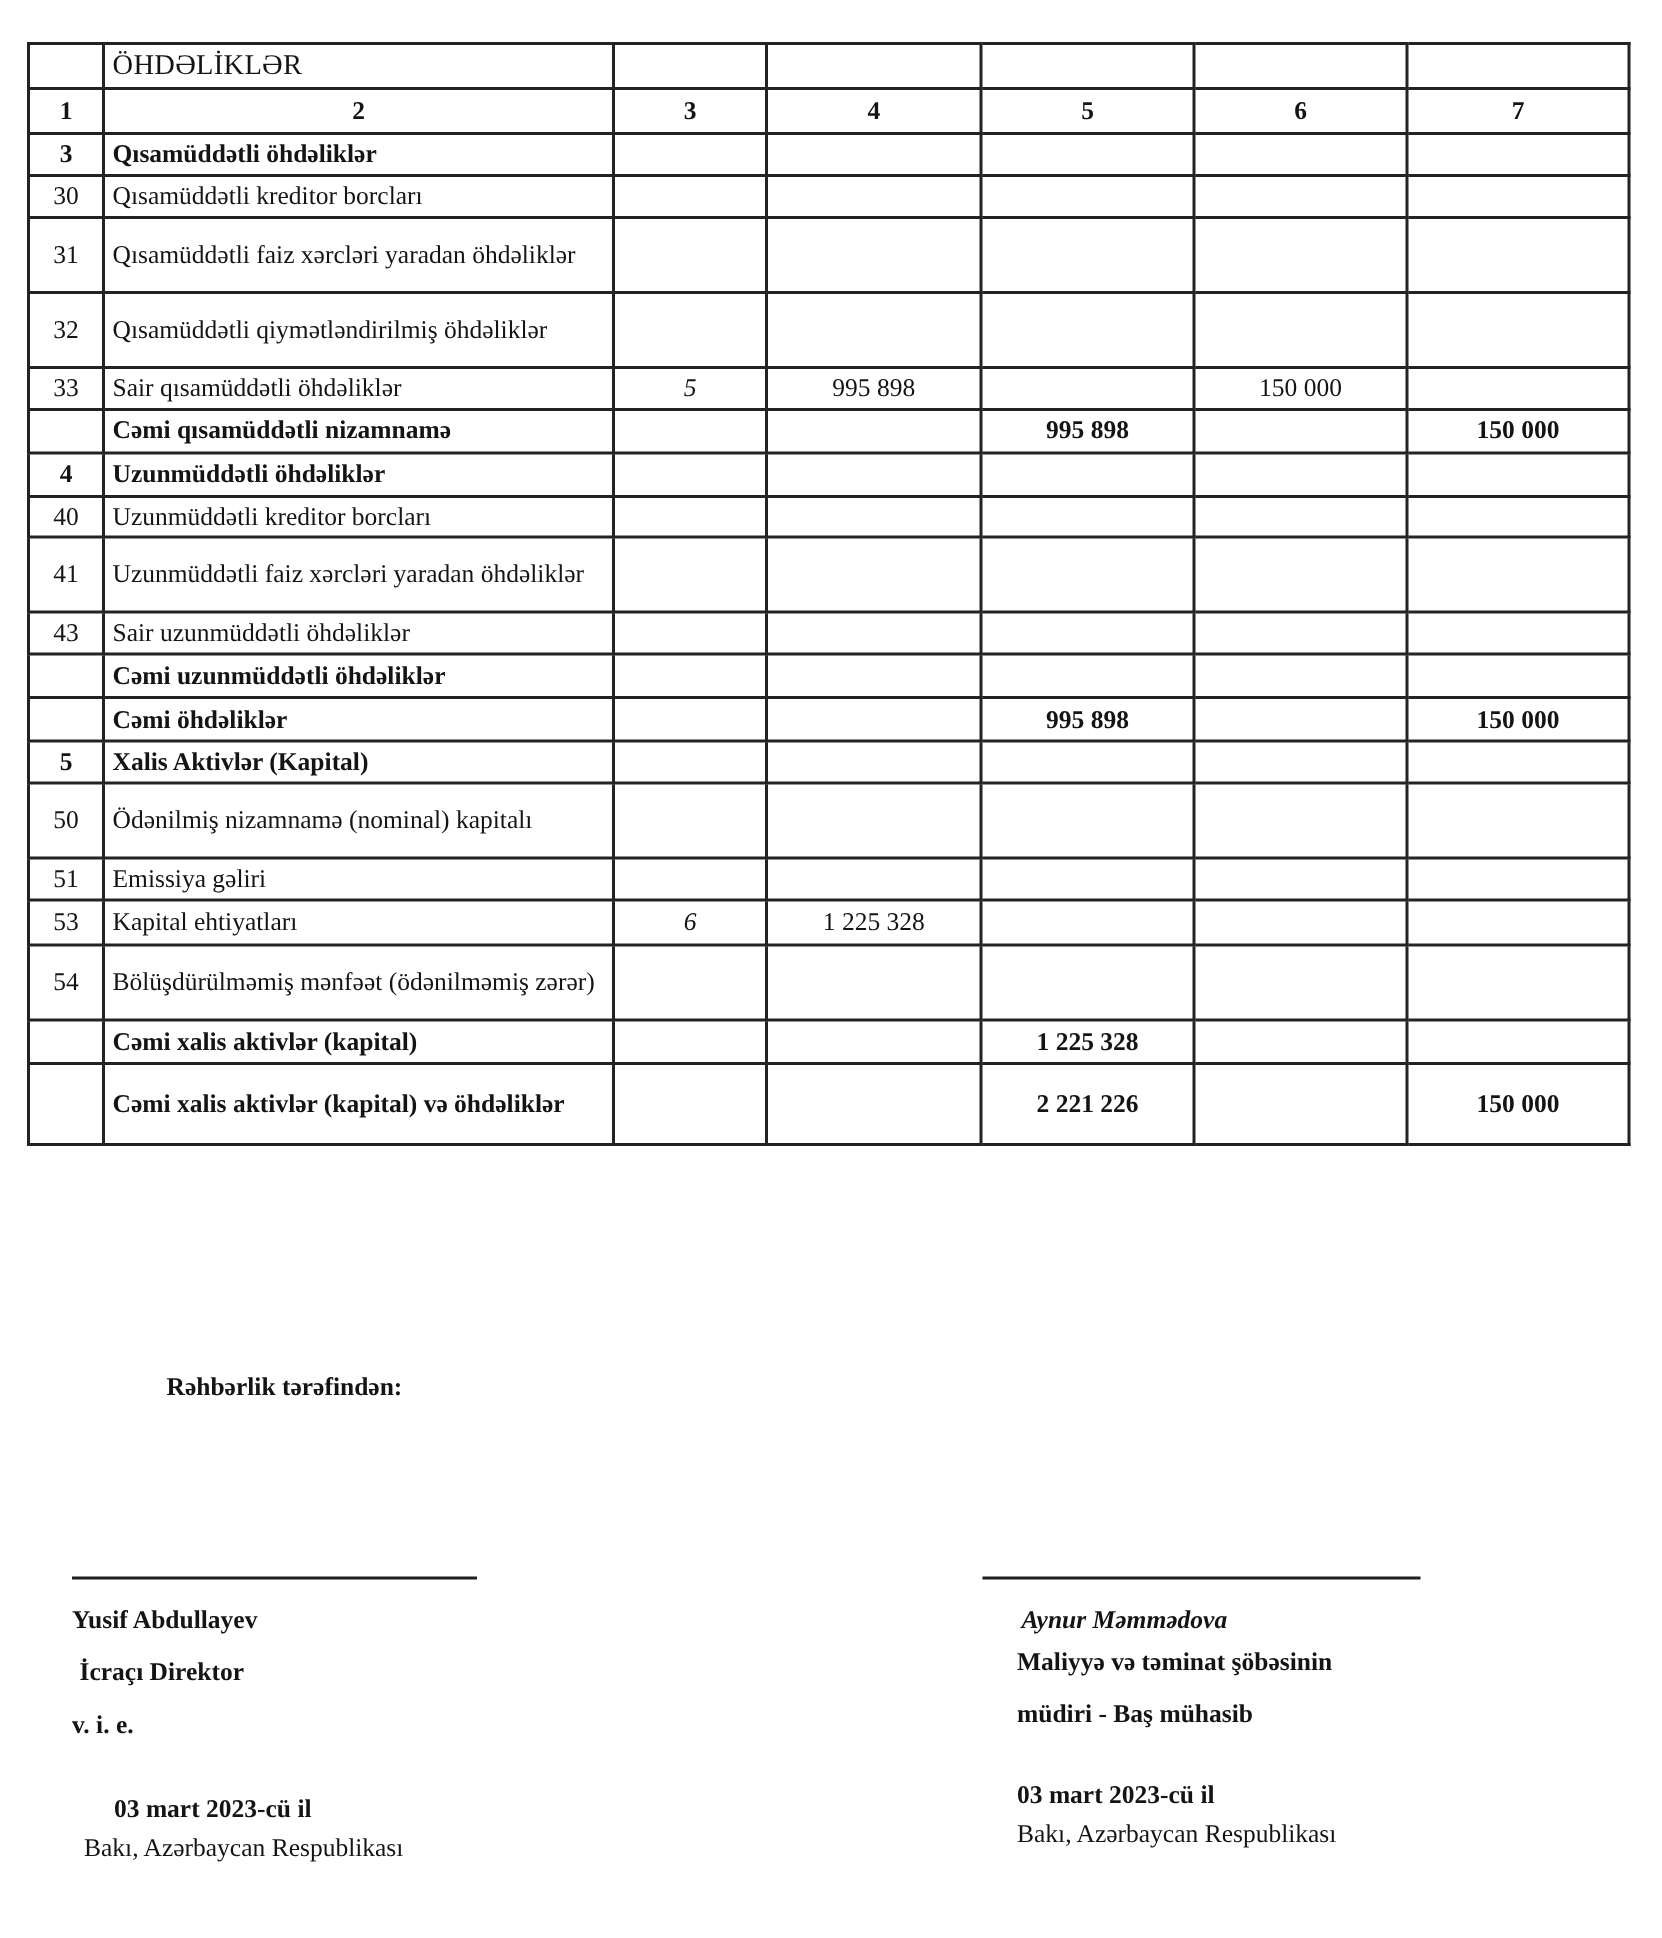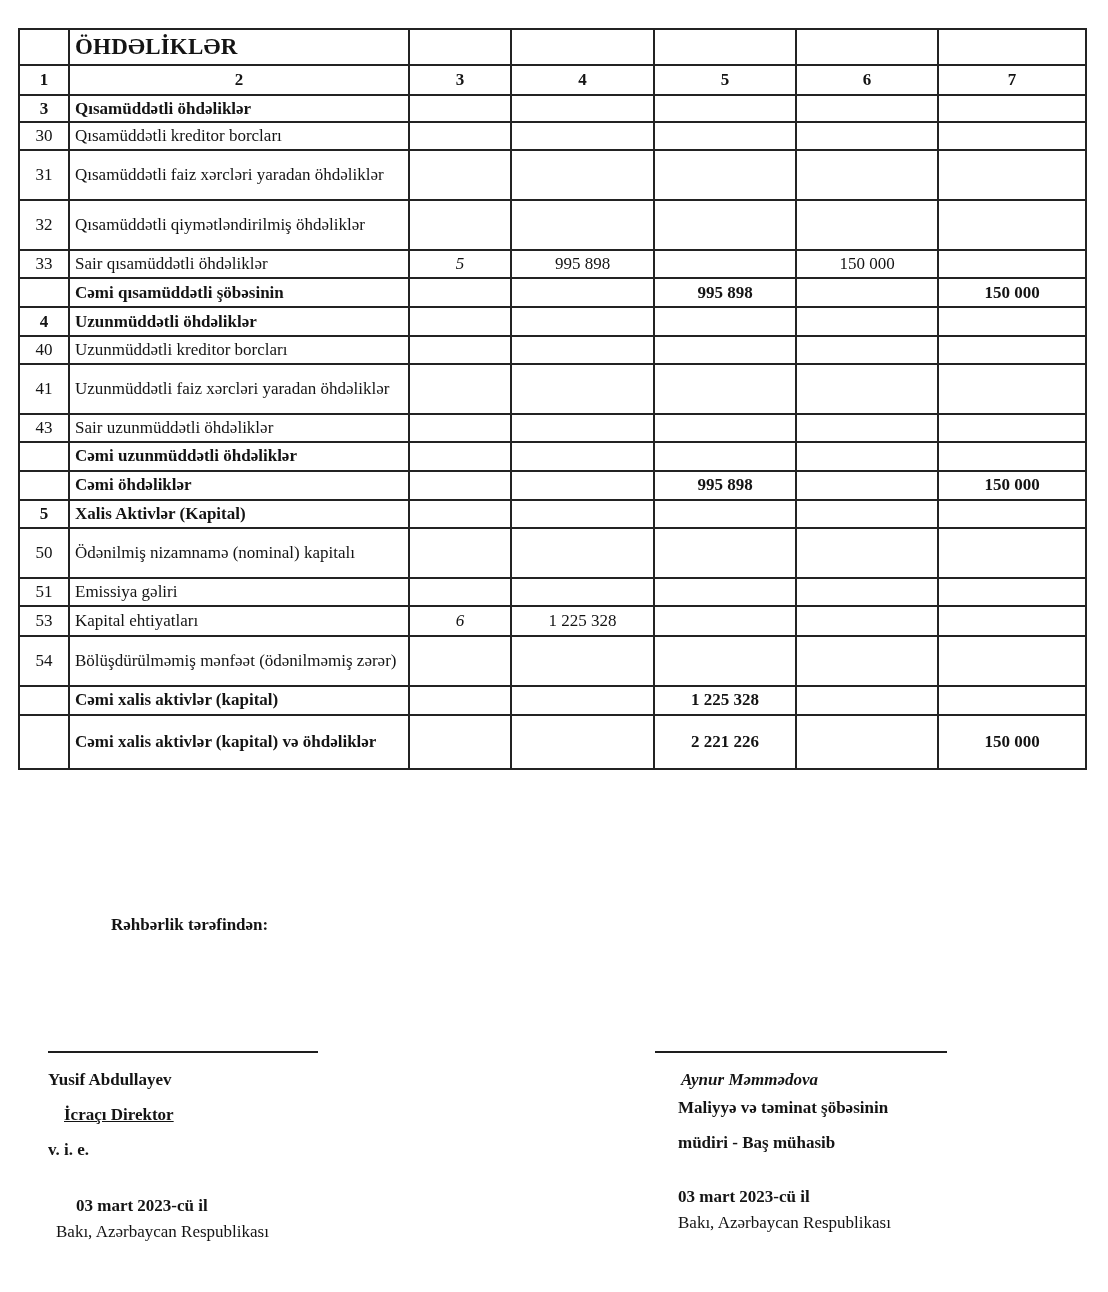--- a/index.html
+++ b/index.html
@@ -30,21 +30,21 @@
     vertical-align: middle;
     padding: 1px 5px;
     line-height: 1.38;
     overflow: hidden;
   }
   td.c-num   { text-align: center; padding: 1px 2px; }
   td.c-label { text-align: left;  padding-left: 5px; }
   td.c-note  { text-align: center; font-style: italic; }
   td.c-val   { text-align: center; }
   tr.bold td.c-label, tr.bold td.c-num, tr.bold td.c-val { font-weight: bold; }
-  td.title-cell { font-weight: bold; font-size: 23px; letter-spacing: 0.2px; margin-left: 33px; }
+  td.title-cell { font-weight: normal; font-size: 19px; letter-spacing: 0.2px; margin-left: 33px; }
   tr.colnums td { font-weight: bold; text-align: center; }
 
   
   .abs { position: absolute; white-space: nowrap; font-size: 17px; }
   .bold { font-weight: bold; }
   .sig-line { position: absolute; height: 0; border-top: 2px solid #1e1e1e; }
 </style>
 </head>
 <body>
 
@@ -119,21 +119,21 @@
           <td class="c-num">33</td>
           <td class="c-label">Sair qısamüddətli öhdəliklər</td>
           <td class="c-note">5</td>
           <td class="c-val">995 898</td>
           <td class="c-val"></td>
           <td class="c-val">150 000</td>
           <td class="c-val"></td>
         </tr>
         <tr class="bold" style="height: 29px;">
           <td class="c-num"></td>
-          <td class="c-label">Cəmi qısamüddətli şöbəsinin</td>
+          <td class="c-label">Cəmi qısamüddətli nizamnamə</td>
           <td class="c-note"></td>
           <td class="c-val"></td>
           <td class="c-val">995 898</td>
           <td class="c-val"></td>
           <td class="c-val">150 000</td>
         </tr>
         <tr class="bold" style="height: 29px;">
           <td class="c-num">4</td>
           <td class="c-label">Uzunmüddətli öhdəliklər</td>
           <td class="c-note"></td>
@@ -250,21 +250,21 @@
           <td class="c-val"></td>
           <td class="c-val">150 000</td>
         </tr>
       </tbody>
   </table>
 
   <div class="abs bold" style="left:75px; top:915px;margin-left:36px;">Rəhbərlik tərəfindən:</div>
 
   <div class="sig-line" style="left:48px; top:1051px; width:270px;"></div>
   <div class="abs bold" style="left:48px; top:1070px;">Yusif Abdullayev</div>
-  <div class="abs bold" style="left:64px; top:1105px;text-decoration:underline;">İcraçı Direktor</div>
+  <div class="abs bold" style="left:53px; top:1105px;">İcraçı Direktor</div>
   <div class="abs bold" style="left:48px; top:1140px;">v. i. e.</div>
   <div class="abs bold" style="left:76px; top:1196px;">03 mart 2023-cü il</div>
   <div class="abs" style="left:56px; top:1222px;">Bakı, Azərbaycan Respublikası</div>
 
   <div class="sig-line" style="left:655px; top:1051px; width:292px;"></div>
   <div class="abs bold" style="left:681px; top:1070px;font-style:italic;">Aynur Məmmədova</div>
   <div class="abs bold" style="left:678px; top:1098px;">Maliyyə və təminat şöbəsinin</div>
   <div class="abs bold" style="left:678px; top:1133px;font-family:Liberation Serif, serif;">müdiri - Baş mühasib</div>
   <div class="abs bold" style="left:678px; top:1187px;">03 mart 2023-cü il</div>
   <div class="abs" style="left:678px; top:1213px;">Bakı, Azərbaycan Respublikası</div>

